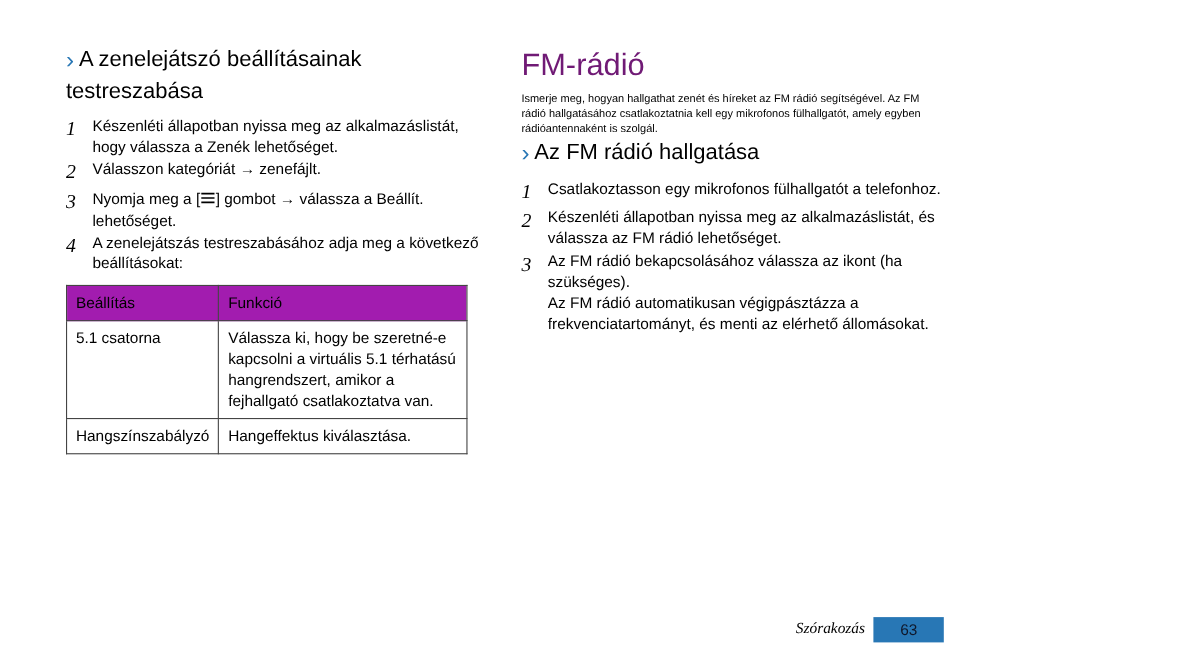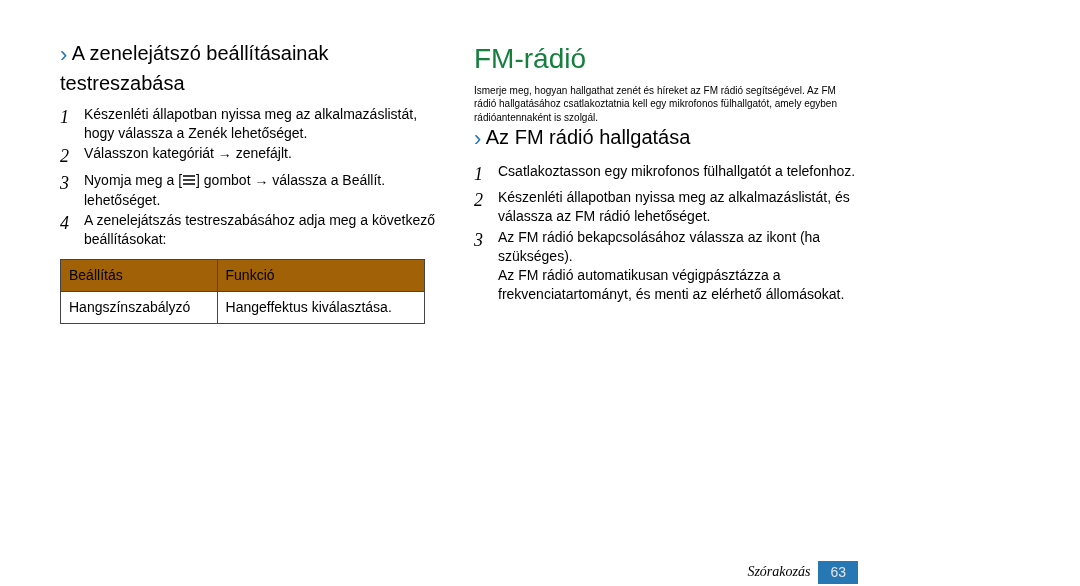--- a/index.html
+++ b/index.html
@@ -1,33 +1,33 @@
 <!DOCTYPE html>
 <html><head>
 <meta charset="utf-8">
 <style>
   html,body{margin:0;padding:0;font-family:Arial,Helvetica,sans-serif;background:#fff;color:#000}
   .page{width:898px;height:586px;position:relative;box-sizing:border-box;padding:40px 40px 10px 60px;font-size:14px;line-height:1.35}
   .cols{display:flex;gap:30px}
   .col{flex:1;min-width:0}
   .chev{color:#2877b5;font-size:22px;vertical-align:middle}
   .h2{font-size:20px;font-weight:500;margin:0 0 8px 0}
-  .h1{color:#15803d;font-size:28px;margin:0 0 6px 0;font-weight:400}
+  .h1{color:#701a75;font-size:28px;margin:0 0 6px 0;font-weight:400}
   .step{display:flex;margin:2px 0}
   .num{font-style:italic;font-family:Georgia,serif;font-size:18px;width:24px;flex-shrink:0}
   .txt{flex:1}
   table.set{border-collapse:collapse;width:95%;margin-top:10px;font-size:14px}
   table.set th,table.set td{border:1px solid #444;padding:6px 8px;text-align:left;vertical-align:top}
-  table.set th{background:#a16207;font-weight:400}
+  table.set th{background:#a21caf;font-weight:400}
   .note{display:flex;align-items:flex-start;gap:10px;margin-top:10px}
   .note-icon{width:32px;height:32px;border:2px solid #2877b5;border-radius:6px;display:flex;align-items:center;justify-content:center;flex-shrink:0}
   .note-icon svg{stroke:#2877b5;fill:none;stroke-width:2}
   .icon-btn{display:inline-block;vertical-align:middle}
   .footer{position:absolute;bottom:2px;right:40px;font-style:italic;font-family:Georgia,serif;display:flex;align-items:center;gap:8px}
-  .pg{background:#2877b5;color:#e5e5e5;font-style:normal;font-family:Arial;padding:2px 12px;font-size:14px}
+  .pg{background:#2877b5;color:#0f172a;font-style:normal;font-family:Arial;padding:2px 24px;font-size:14px}
   .col .body{font-size:10px}
 </style>
 </head>
 <body>
 
 <div class="page">
   <div class="cols">
 
     <div class="col">
       <div class="h2">
@@ -51,20 +51,24 @@
       <div class="step">
           <span class="num">4</span>
           <span class="txt">A zenelejátszás testreszabásához adja meg a következő beállításokat:</span>
         </div>
 
       <table class="set">
         <tbody>
             <tr>
           <th>Beállítás</th>
           <th>Funkció</th>
+        </tr>
+        <tr>
+          <td>5.1 csatorna</td>
+          <td>Válassza ki, hogy be szeretné-e kapcsolni a virtuális 5.1 térhatású hangrendszert, amikor a fejhallgató csatlakoztatva van.</td>
         </tr>
         <tr>
           <td>Hangszínszabályzó</td>
           <td>Hangeffektus kiválasztása.</td>
         </tr>
       </tbody>
         </table>
     </div>
 
     <div class="col">

